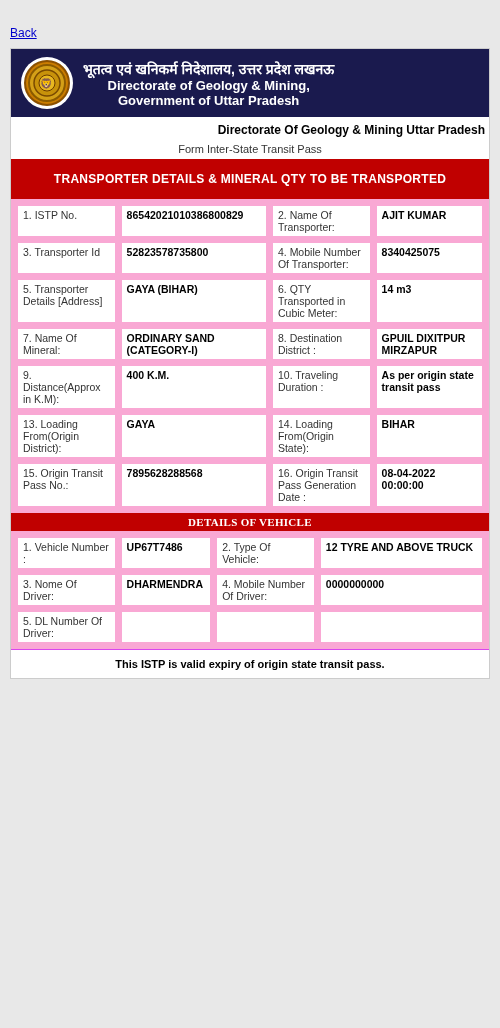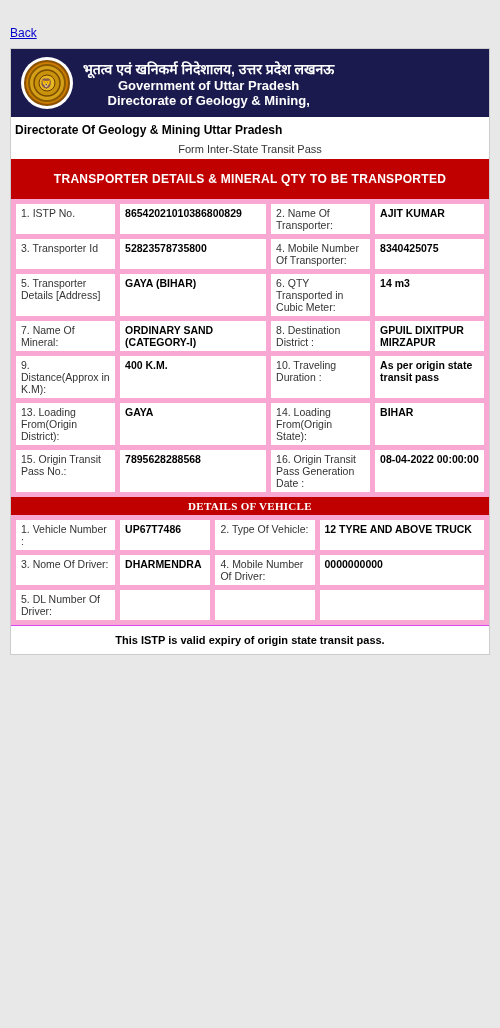--- a/index.html
+++ b/index.html
@@ -67,21 +67,21 @@
       font-weight: bold;
       color: #fff;
     }
     .header-english {
       font-size: 13px;
       font-weight: bold;
       color: #fff;
       text-align: center;
     }
     .sub-header {
-      text-align: left;
+      text-align: right;
       padding: 6px 4px;
       font-weight: bold;
       font-size: 12px;
       color: #000;
     }
     .form-title {
       text-align: center;
       font-size: 11px;
       color: #333;
       padding-bottom: 4px;
@@ -105,21 +105,21 @@
       padding: 3px;
       text-transform: uppercase;
       letter-spacing: 0.3px;
       font-family: Liberation Serif, serif;
     }
     table.info-table {
       width: 100%;
       border-collapse: collapse;
     }
     table.info-table td {
-      border: 5px solid #f9a8d4;
+      border: 7px solid #f9a8d4;
       padding: 3px 5px;
       vertical-align: top;
       font-size: 10.5px;
     }
     .label-cell {
       color: #333;
       width: 22%;
       font-size: 10.5px;
     }
     .value-cell {
@@ -153,22 +153,22 @@
           <circle cx="20" cy="20" r="18" fill="#d4a017" stroke="#8b5a00" stroke-width="2"></circle>
           <circle cx="20" cy="20" r="13" fill="#c8920a" stroke="#7a4a00" stroke-width="1.5"></circle>
           <circle cx="20" cy="20" r="8" fill="#e8b820" stroke="#6a3a00" stroke-width="1"></circle>
 
           <text x="20" y="24" text-anchor="middle" font-size="10" fill="#5a2d00" font-weight="bold">🦁</text>
         </svg>
       </div>
     </div>
     <div class="header-text">
       <div class="header-hindi">भूतत्व एवं खनिकर्म निदेशालय, उत्तर प्रदेश लखनऊ</div>
+      <div class="header-english">Directorate of Geology &amp; Mining,</div>
       <div class="header-english">Government of Uttar Pradesh</div>
-      <div class="header-english">Directorate of Geology &amp; Mining,</div>
     </div>
   </div>
 
   <div class="sub-header">Directorate Of Geology &amp; Mining Uttar Pradesh</div>
   <div class="form-title">Form Inter-State Transit Pass</div>
 
   <div class="section-header">Transporter Details &amp; Mineral QTY to be Transported</div>
 
   <table class="info-table">
     <tbody>

